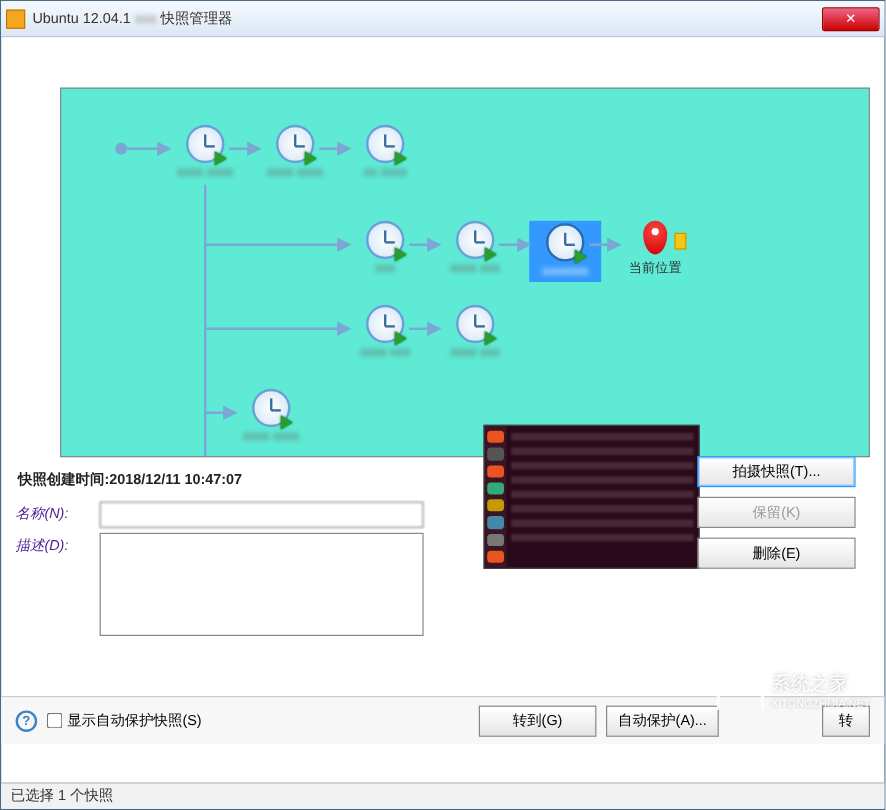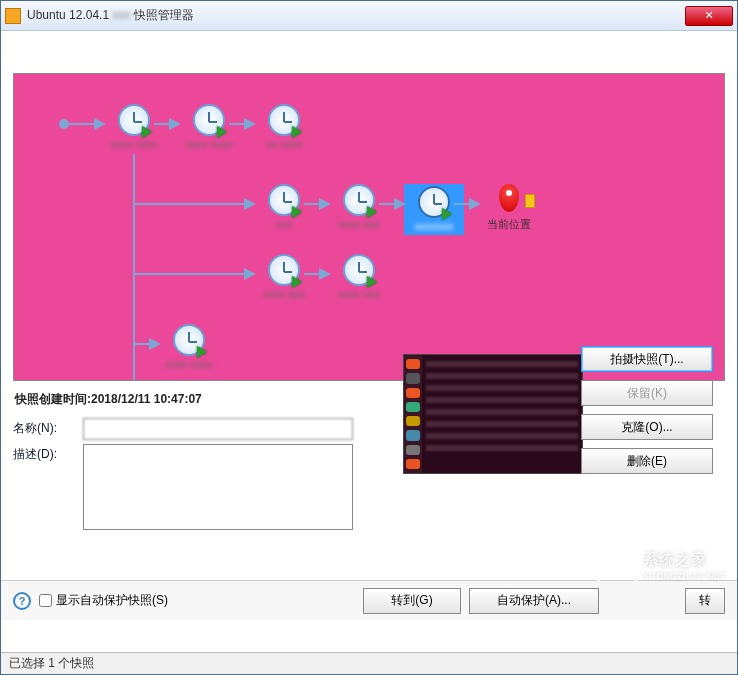--- a/index.html
+++ b/index.html
@@ -3,21 +3,21 @@
 <meta charset="utf-8">
 <style>
 * { box-sizing: border-box; margin: 0; padding: 0; }
 body { font-family: "Microsoft YaHei", Tahoma, sans-serif; font-size: 12px; background: #ccc; width: 738px; height: 675px; overflow: hidden; }
 .window { width: 738px; height: 675px; background: #fff; border: 1px solid #4a6a8a; display: flex; flex-direction: column; gap: 32px; }
 .titlebar { height: 30px; background: linear-gradient(#f5f9fe,#dce7f5); display: flex; align-items: center; padding: 0 4px; border-bottom: 1px solid #b8c8d8; }
 .titlebar .app-icon { width: 16px; height: 16px; background: #f5a623; border: 1px solid #c07800; margin-right: 6px; }
 .titlebar .title-text { flex: 1; color: #333; }
 .titlebar .close-btn { width: 48px; height: 20px; background: linear-gradient(#e68,#c00); border: 1px solid #900; border-radius: 2px; color: #fff; display: flex; align-items: center; justify-content: center; font-size: 11px; cursor: pointer; }
 .content-area { flex: 1; padding: 10px 12px 8px 12px; display: flex; flex-direction: column; overflow: hidden; }
-.tree-panel { border: 1px solid #888; background: #ec4899; height: 390px; position: relative; overflow: hidden; }
+.tree-panel { border: 1px solid #888; background: #5eead4; height: 390px; position: relative; overflow: hidden; margin-left: 37px; }
 .tree-inner { position: absolute; left: 0; top: 0; width: 100%; height: 100%; }
 .sn-node { position: absolute; width: 60px; text-align: center; }
 .sn-icon { width: 32px; height: 32px; margin: 0 auto 2px; position: relative; }
 .sn-clock { width: 32px; height: 32px; border-radius: 50%; border: 2px solid #6aa0d8; background: radial-gradient(#fff,#cfe3f5); position: relative; }
 .sn-clock::before { content:""; position:absolute; width:2px; height:10px; background:#3a6fa0; left:50%; top:6px; transform:translateX(-50%);}
 .sn-clock::after { content:""; position:absolute; width:8px; height:2px; background:#3a6fa0; left:50%; top:15px;}
 .sn-play { position: absolute; right:-2px; bottom:-2px; width:0; height:0; border-left:10px solid #2a9d2a; border-top:6px solid transparent; border-bottom:6px solid transparent; filter: drop-shadow(0 0 1px #063); }
 .sn-sel .sn-clock { border-color:#2b6cb0; }
 .sn-sel { background:#3399ff; color:#fff; }
 .sn-label { font-size: 11px; color:#666; line-height:13px; filter: blur(2px); }
@@ -25,38 +25,38 @@
 .label-clear { filter:none !important; color:#333; }
 .origin-dot { width:10px; height:10px; border-radius:50%; background:#7aa7d4; position:absolute; }
 .pin-icon { width:20px; height:28px; margin:0 auto; background: radial-gradient(circle at 50% 30%, #f44, #c00); border-radius: 50% 50% 50% 50% / 40% 40% 60% 60%; position:relative;}
 .pin-icon::after{content:"";position:absolute;width:6px;height:6px;background:#fff;border-radius:50%;left:50%;top:6px;transform:translateX(-50%);}
 .yellow-box{position:absolute;width:10px;height:14px;background:#f5c518;border:1px solid #c49a00;right:-10px;top:10px;}
 svg.arrows { position:absolute; left:0; top:0; width:100%; height:100%; pointer-events:none; }
 .arrow-line { stroke:#7aa7d4; stroke-width:2; fill:none; }
 .arrow-head { fill:#7aa7d4; }
 .info-creation { margin: 10px 2px 6px; color:#222;font-weight:bold; }
 .detail-row { display:flex; margin: 4px 0; align-items:flex-start; }
-.detail-row .lbl { width: 70px; padding-top:2px; color:#0f172a; }
+.detail-row .lbl { width: 70px; padding-top:2px; color:#4c1d95;font-style:italic; }
 .detail-row input[type=text]{ width:270px; height:22px; border:1px solid #888; padding:2px 4px; font-family:inherit; font-size:12px; color:#888; }
 .detail-row textarea{ width:270px; height:86px; border:1px solid #888; padding:2px 4px; font-family:inherit; font-size:12px; resize:none; }
 .thumb { position:absolute; right: 142px; bottom: 66px; width: 180px; height: 120px; border:1px solid #444; background:#2a0a1a; }
 .thumb-sidebar { position:absolute; left:0; top:0; bottom:0; width:18px; background:#3a1525; display:flex; flex-direction:column; gap:4px; padding:4px 2px;}
 .thumb-sidebar span{ width:14px;height:14px;border-radius:3px; }
 .thumb-lines { position:absolute; left:22px; right:4px; top:6px; bottom:6px; display:flex; flex-direction:column; gap:6px;}
 .thumb-lines div{ height:6px; background:#4a2838; filter:blur(1px);}
 .right-buttons { position:absolute; right:12px; bottom:66px; width:132px; display:flex; flex-direction:column; gap:8px;}
 .btn { height:26px; border:1px solid #888; background:linear-gradient(#fff,#e5e5e5); font-family:inherit; font-size:12px; cursor:pointer; display:flex; align-items:center; justify-content:center; }
 .btn:disabled{ color:#9a9a9a; }
 .btn.focus { border:1px solid #3399ff; box-shadow:inset 0 0 0 1px #7ac1ff; }
 .bottom-row { height:40px; border-top:1px solid #ccc; display:flex; align-items:center; padding:0 12px; gap:8px; background:#f7f7f7; position:relative;}
 .help-icon{ width:18px;height:18px;border:2px solid #3a84c4;border-radius:50%;display:flex;align-items:center;justify-content:center;color:#3a84c4;font-weight:bold;font-size:11px;}
 .bottom-row label { display:flex; align-items:center; gap:4px; flex:1; }
 .bottom-row .btn { width:98px; }
 .statusbar { height:22px; border-top:1px solid #bbb; background:#f1f1f1; display:flex; align-items:center; padding:0 8px; color:#333;}
-.watermark { position:absolute; right:12px; bottom:38px; color:#fff; font-size:16px; text-shadow:0 0 4px rgba(0,0,0,.4); display:flex; align-items:center; gap:6px; opacity:.85;}
+.watermark { position:absolute; right:12px; bottom:28px; color:#fff; font-size:16px; text-shadow:0 0 4px rgba(0,0,0,.4); display:flex; align-items:center; gap:6px; opacity:.85;}
 .watermark .wm-logo{ width:40px;height:34px;border:3px solid #fff; border-bottom:none; border-radius:4px 4px 0 0; position:relative;}
 .watermark .wm-logo::before{content:"";position:absolute;left:8px;top:-10px;width:0;height:0;border-left:10px solid transparent;border-right:10px solid transparent;border-bottom:10px solid #fff;}
 .lower-detail { position:relative; height: 160px; }
 </style>
 </head>
 <body>
 
 <div class="window">
   <div class="titlebar">
     <div class="app-icon"></div>
@@ -242,35 +242,34 @@
             <div></div>
             <div></div>
             <div></div>
             <div></div>
           </div>
       </div>
 
       <div class="right-buttons">
         <button class="btn focus">拍摄快照(T)...</button>
         <button class="btn" disabled="">保留(K)</button>
-        <button class="btn">克隆(O)...</button>
         <button class="btn">删除(E)</button>
       </div>
     </div>
 
   </div>
 
   <div class="bottom-row">
     <div class="help-icon">?</div>
     <label>
       <input type="checkbox" style="">
       <span>显示自动保护快照(S)</span>
     </label>
     <button class="btn">转到(G)</button>
-    <button class="btn" style="width:130px">自动保护(A)...</button>
+    <button class="btn" style="width:94px">自动保护(A)...</button>
     <div style="width:70px"></div>
     <button class="btn" style="width:40px">转</button>
     <div class="watermark">
       <div class="wm-logo"></div>
       <div>
         <div>系统之家</div>
         <div style="font-size:9px">XITONGZHIJIA.NET</div>
       </div>
     </div>
   </div>

